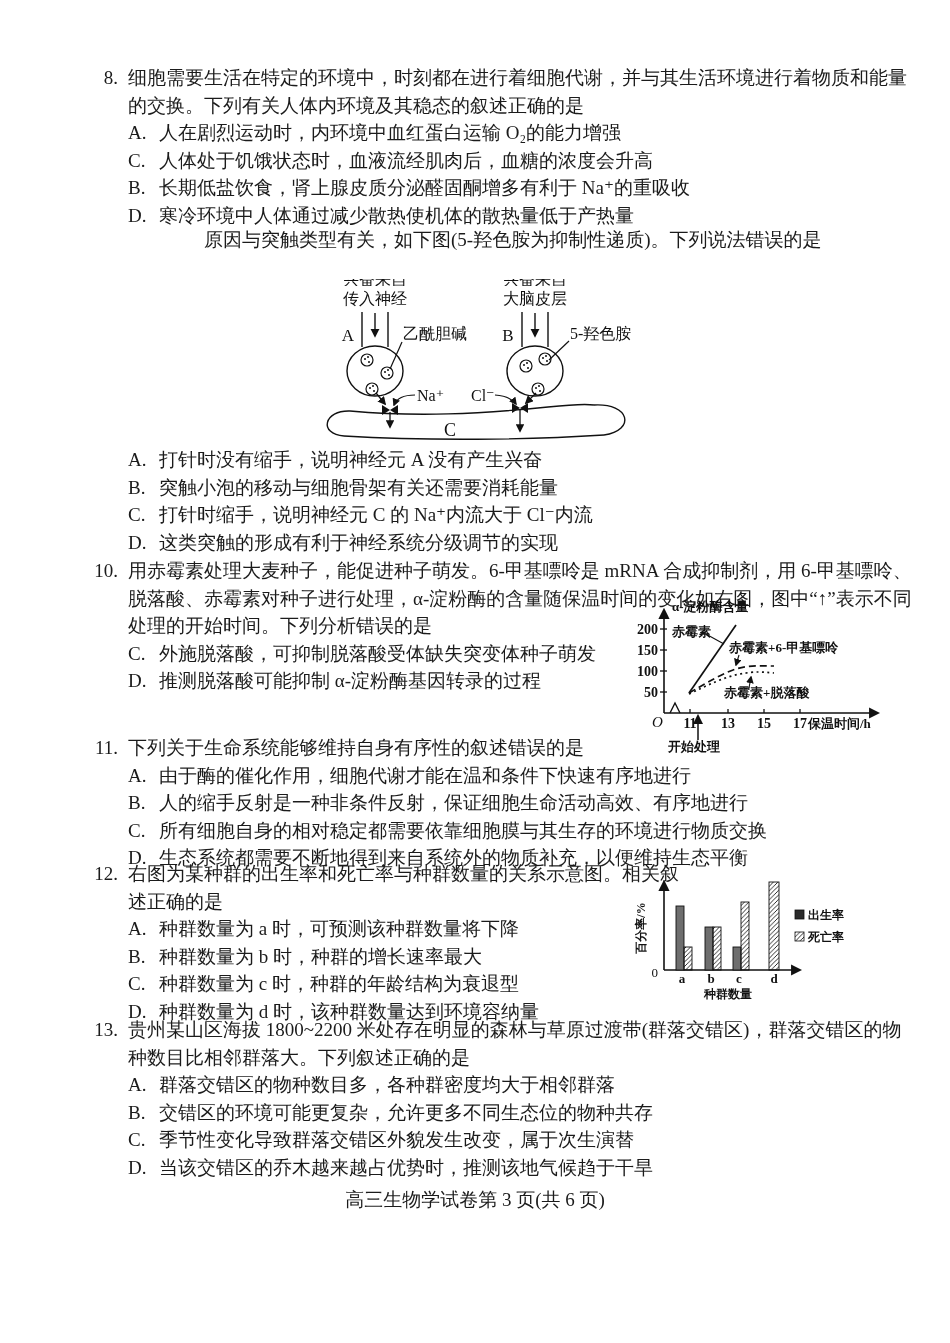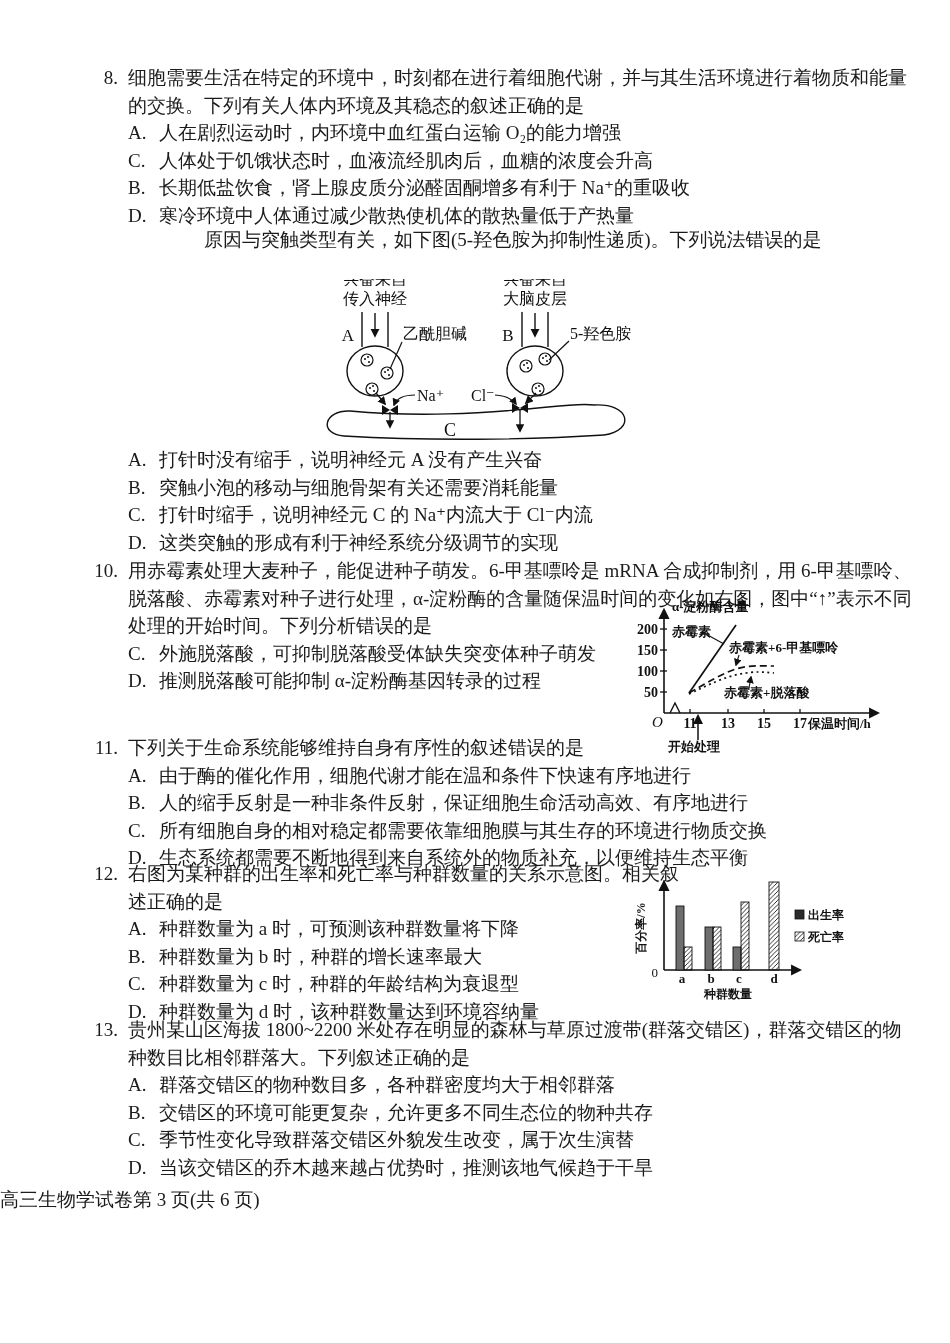--- a/index.html
+++ b/index.html
@@ -6,21 +6,21 @@
   .page{
     position:relative;width:950px;height:1343px;margin:0 auto;
     background:#ffffff;color:#1b1b1b;
     font-family:"Liberation Serif","DejaVu Serif",serif;
     font-size:19px;line-height:27.5px;overflow:hidden;
   }
   .q{position:absolute;left:0;right:36px;padding-left:128px;}
   .qnum{display:inline-block;width:48px;margin-left:-58px;margin-right:10px;text-align:right;}
   .stem2{margin-left:76px;}
   .olabel{display:inline-block;min-width:26px;margin-right:5px;}
-  .footer{position:absolute;top:1186px;left:0;width:950px;}
+  .footer{position:absolute;top:1186px;left:0;width:950px;text-align:center;}
   .fig{position:absolute;}
   svg text{font-family:"Liberation Serif","DejaVu Serif",serif;fill:#111;}
   .q12stem{max-width:562px;}
 </style>
 </head>
 <body>
 
 <div class="page">
 
   <section class="q" style="top:64px">

